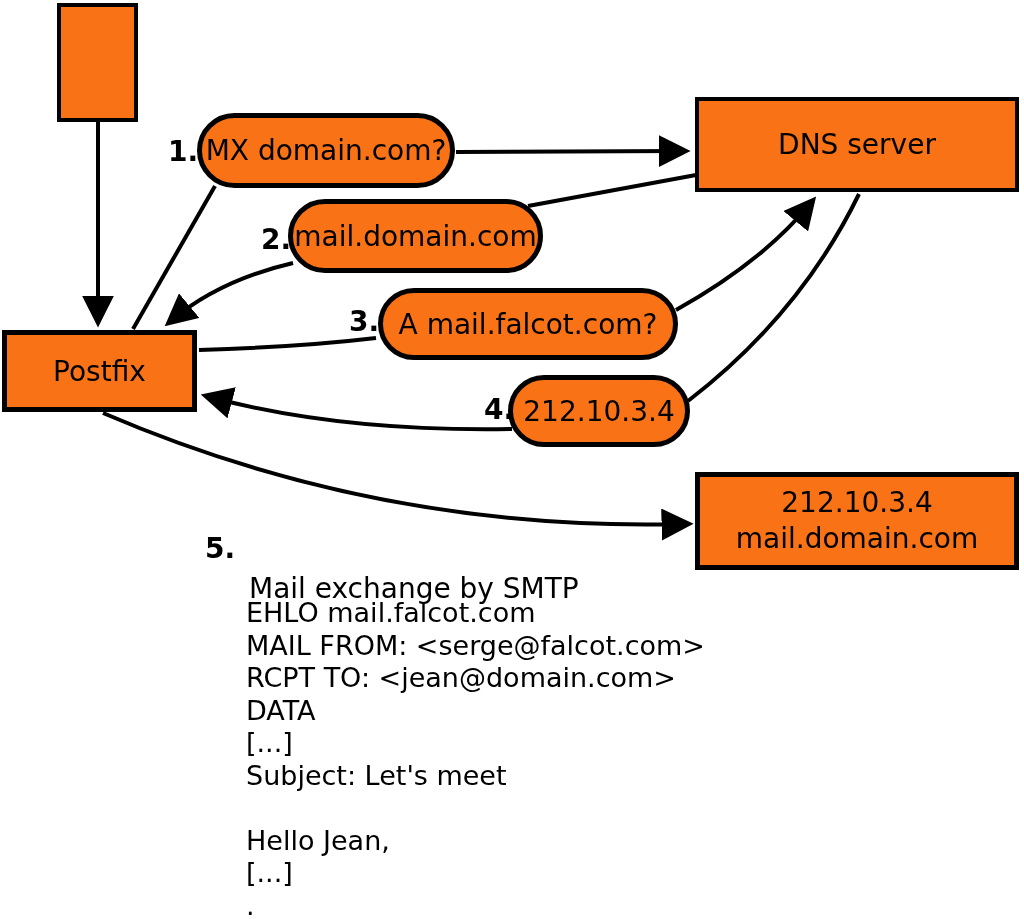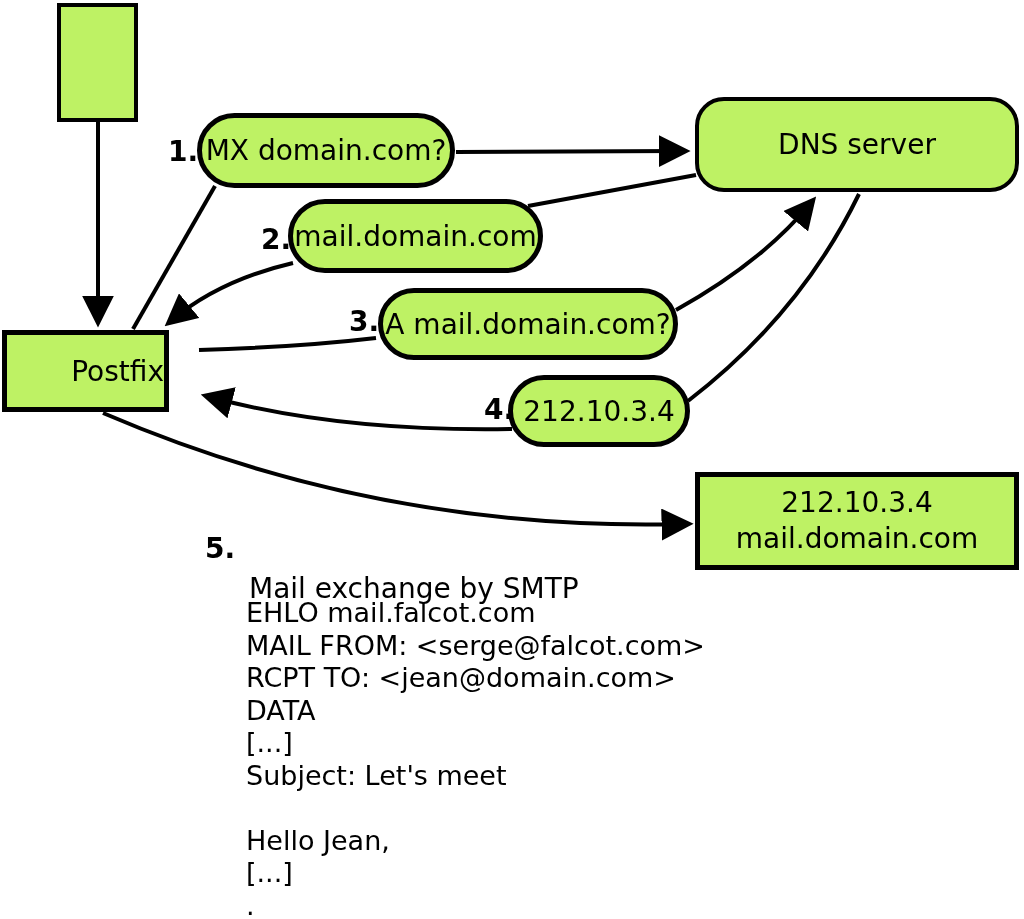--- a/index.html
+++ b/index.html
@@ -21,21 +21,21 @@
     z-index: 1;
   }
   .arrow-layer path {
     fill: none;
     stroke: #000000;
     stroke-width: 4;
   }
   .box {
     position: absolute;
     box-sizing: border-box;
-    background: #bef264;
+    background: #f97316;
     border: 4px solid #000000;
     display: flex;
     align-items: center;
     justify-content: center;
     text-align: center;
     z-index: 2;
     font-size: 28px;
     line-height: 1.25;
   }
   .box.thick { border-width: 5px; }
@@ -87,46 +87,46 @@
     <path d="M199,350 Q300,347 376,338"></path>
     <path d="M676,310 Q762,262 810,204" marker-end="url(#arrow)"></path>
     <path d="M859,194 Q800,315 688,401"></path>
     <path d="M512,429 Q340,432 210,397" marker-end="url(#arrow)"></path>
     <path d="M103,413 Q380,532 684,524" marker-end="url(#arrow)"></path>
   </svg>
 
   <div class="box" style="left:57px; top:3px; width:81px; height:119px;"></div>
 
 
-  <div class="box thick" style="left:2px; top:330px; width:167px; height:82px;justify-content:flex-end;">
+  <div class="box thick" style="left:2px; top:330px; width:195px; height:82px;">
     <span>Postfix</span>
   </div>
 
-  <div class="box" style="left:695px; top:97px; width:324px; height:95px;border-radius:29px;">
+  <div class="box" style="left:695px; top:97px; width:324px; height:95px;">
     <span>DNS server</span>
   </div>
 
   <div class="box thick" style="left:695px; top:472px; width:324px; height:98px; flex-direction:column; line-height:36px;">
     <span style="display:block;">212.10.3.4</span>
     <span style="display:block;">mail.domain.com</span>
   </div>
 
   <div class="num" style="left:168px; top:138px;">1.</div>
   <div class="box pill" style="left:197px; top:113px; width:258px; height:75px;">
     <span>MX domain.com?</span>
   </div>
 
   <div class="num" style="left:261px; top:226px;">2.</div>
   <div class="box pill" style="left:288px; top:199px; width:255px; height:74px;">
     <span>mail.domain.com</span>
   </div>
 
   <div class="num" style="left:349px; top:308px;">3.</div>
   <div class="box pill" style="left:378px; top:288px; width:300px; height:72px;">
-    <span>A mail.domain.com?</span>
+    <span>A mail.falcot.com?</span>
   </div>
 
   <div class="num" style="left:484px; top:396px;">4.</div>
   <div class="box pill" style="left:508px; top:375px; width:182px; height:72px;">
     <span>212.10.3.4</span>
   </div>
 
   <div class="num" style="left:205px; top:535px;">5.</div>
   <div class="free-text" style="left:249px; top:535px;margin-top:40px;">Mail exchange by SMTP</div>
 

